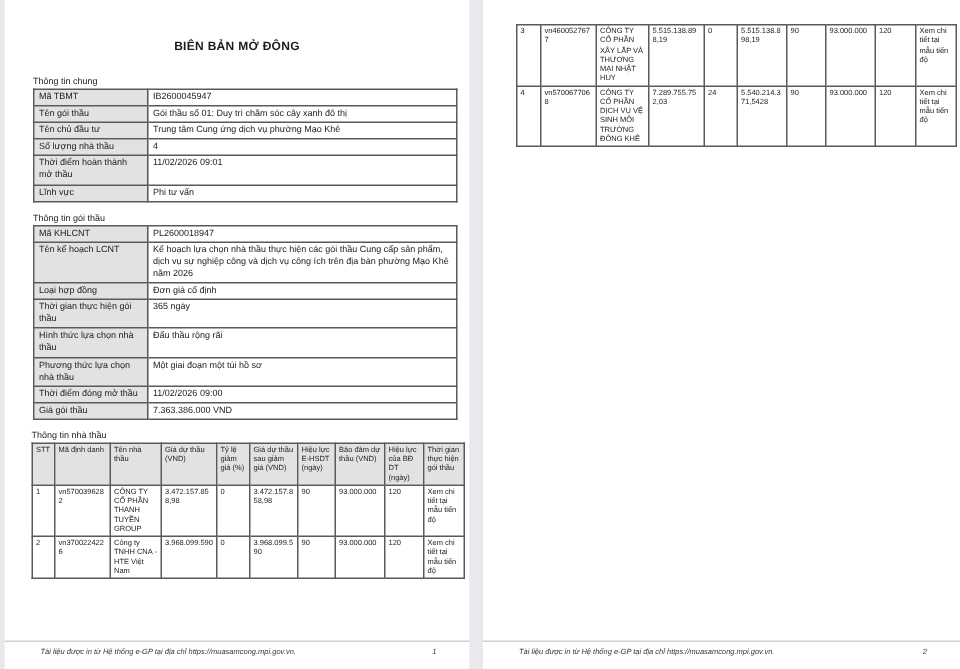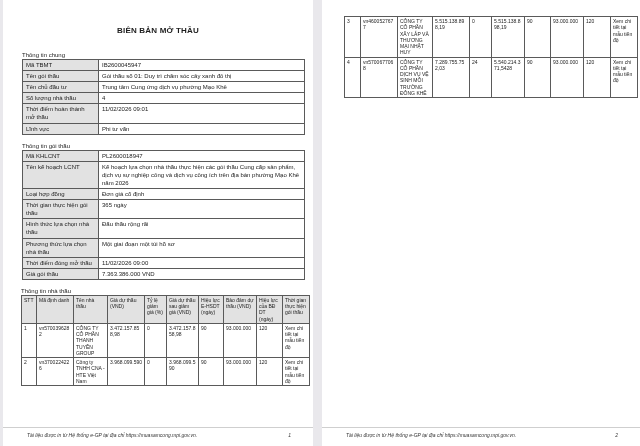--- a/index.html
+++ b/index.html
@@ -65,21 +65,21 @@
     padding:4px 22px 0 24px;
     display:flex; justify-content:space-between;
     font-size:5px; font-style:italic; color:#333;
   }
   .edge-strip { position:absolute; top:0; bottom:0; background:#e9e8ec; }
 </style>
 </head>
 <body>
 
 <div class="page page-1">
-  <div class="doc-title">BIÊN BẢN MỞ THẦU</div>
+  <div class="doc-title">BIÊN BẢN MỞ ĐÔNG</div>
 
   <div class="section s1">
     <div class="sec-label">Thông tin chung</div>
     <table class="kv-table">
       <tbody>
         <tr>
           <td class="k">Mã TBMT</td>
           <td>IB2600045947</td>
         </tr>
         <tr>

